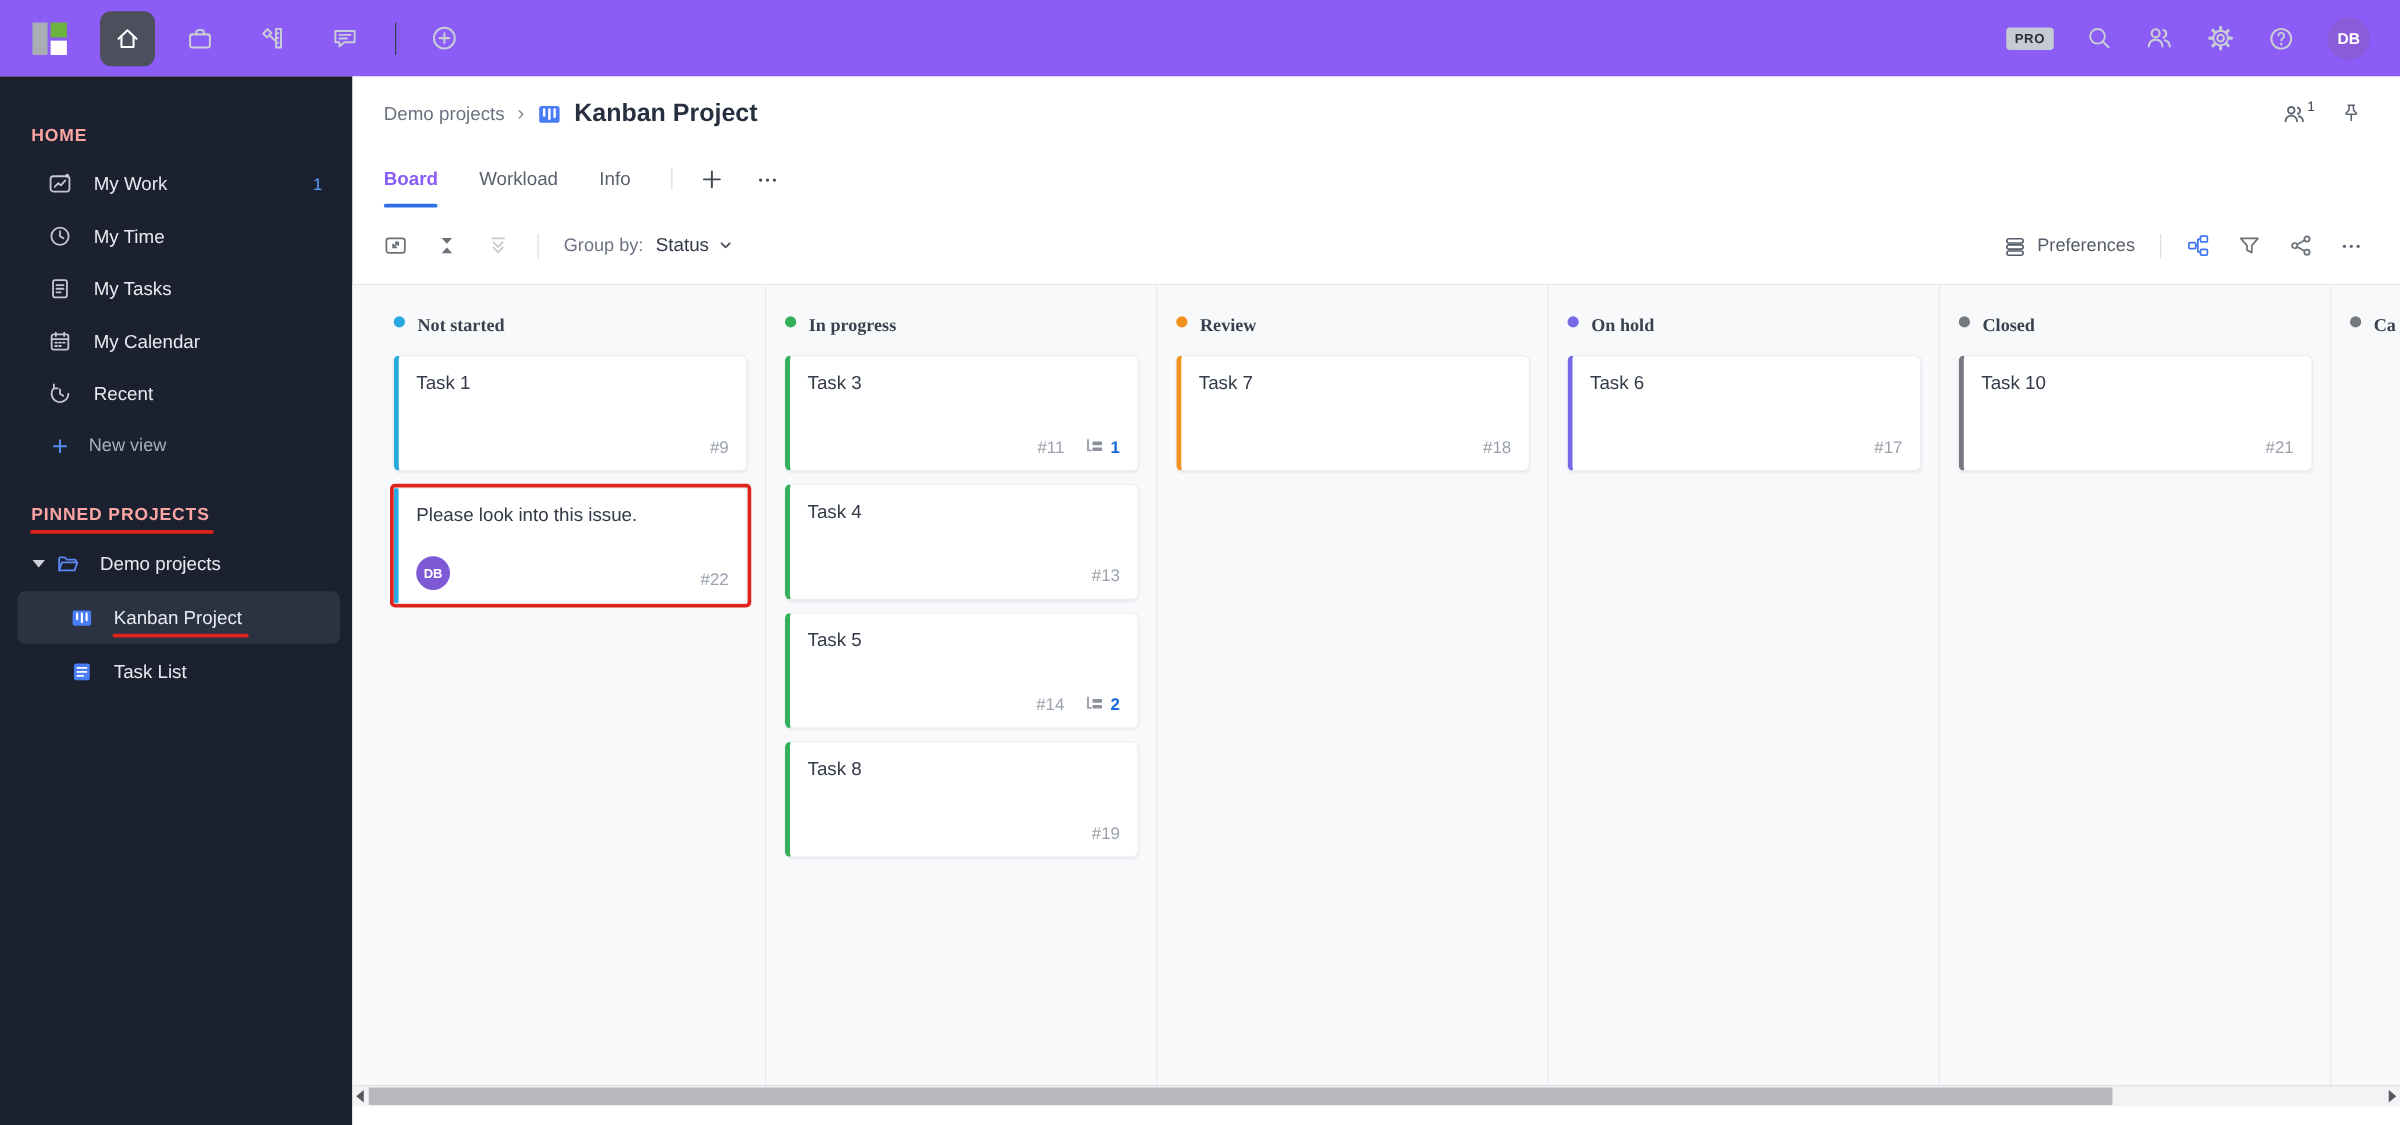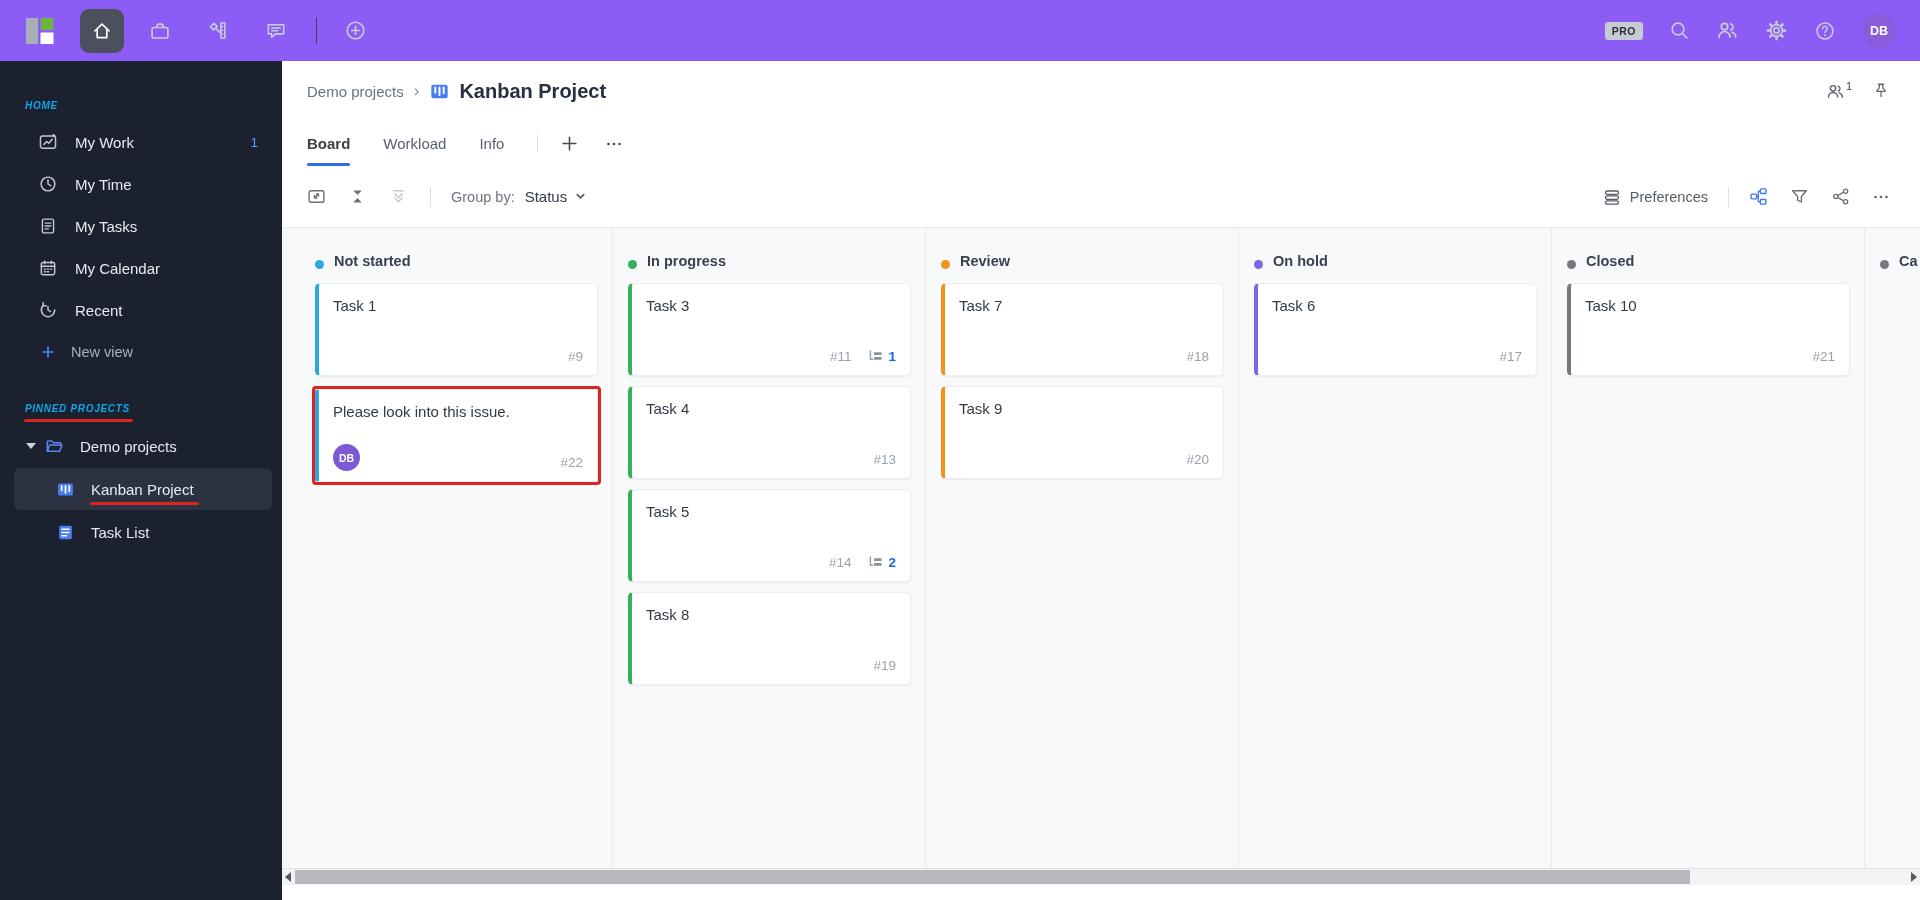--- a/index.html
+++ b/index.html
@@ -18,22 +18,22 @@
   .tb-divider { width:1px; height:26px; background:#3c4252; margin:0 16px 0 4px; }
   .pro-badge { background:#c5cad3; color:#2a2f3a; font-size:10.5px; font-weight:bold; letter-spacing:.5px;
                padding:3px 7px; border-radius:3px; margin-right:26px; }
   .tb-icon { border:none; background:transparent; color:#c9cdd5; cursor:pointer; margin-right:26px;
              display:flex; align-items:center; justify-content:center; }
   .avatar { width:34px; height:34px; border-radius:50%; background:#8a5cd9; color:#fff; font-size:12.5px;
             font-weight:bold; display:flex; align-items:center; justify-content:center; cursor:pointer; }
 
   
   .sidebar { position:absolute; top:61px; left:0; width:282px; bottom:0; background:#1b212e; color:#e7eaf0; }
-  .side-title { margin:39px 0 10px 25px; font-size:10px; font-weight:bold; letter-spacing:.7px;
-                color:#0ea5e9; position:relative; display:inline-block;font-style:italic; }
+  .side-title { margin:39px 0 10px 25px; font-size:14px; font-weight:bold; letter-spacing:.7px;
+                color:#fca5a5; position:relative; display:inline-block; }
   .side-title-wrap { display:block; }
   .side-item { display:flex; align-items:center; height:42px; padding:0 24px 0 38px; font-size:15px; cursor:pointer; }
   .side-item .icon { width:20px; height:20px; margin-right:17px; color:#c3c8d2; flex:none; }
   .side-label { color:#e7eaf0; }
   .side-badge { margin-left:auto; color:#5e9cff; font-size:13.5px; }
   .new-view { display:flex; align-items:center; height:36px; padding-left:40px; color:#a9b0bd;
               font-size:14.5px; margin-top:3px; cursor:pointer; }
   .new-view .icon { width:16px; height:16px; margin-right:15px; color:#4f8cf7; }
   .pinned-wrap { margin:28px 0 8px 25px; position:relative; display:inline-block; }
   .proj-item { display:flex; align-items:center; height:42px; margin:1px 10px 1px 14px;
@@ -58,21 +58,21 @@
   .title-icon { margin-right:9px; }
   .page-title { font-size:20px; font-weight:bold; color:#273040; }
   .crumb-right { display:flex; align-items:center; gap:20px; color:#5c6370; }
   .members { display:flex; align-items:flex-start; cursor:pointer; }
   .members sup { font-size:11px; color:#3d4450; margin-left:1px; margin-top:-2px; }
   .pin-btn { cursor:pointer; }
 
   .tabs-row { height:45px; flex:none; display:flex; align-items:center; padding-left:25px; }
   .tab { position:relative; height:100%; display:flex; align-items:center; margin-right:33px;
          font-size:15px; color:#59606d; cursor:pointer; }
-  .tab.active { color:#404040; font-weight:bold; }
+  .tab.active { color:#8b5cf6; font-weight:bold; }
   .tab.active::after { content:''; position:absolute; left:0; right:0; bottom:0; height:3px;
                        background:#2e6fe6; border-radius:2px; }
   .tabs-vdiv { width:1px; height:17px; background:#d9dce1; margin-right:22px; }
   .tab-iconbtn { border:none; background:transparent; color:#434a56; cursor:pointer; margin-right:26px;
                  display:flex; align-items:center; }
 
   .toolbar-row { height:62px; flex:none; border-bottom:1px solid #e7e9ed; display:flex; align-items:center;
                  justify-content:space-between; padding:0 30px 0 25px; }
   .tl-group { display:flex; align-items:center; }
   .tool-btn { border:none; background:transparent; color:#6a7077; cursor:pointer; margin-right:22px;
@@ -81,21 +81,21 @@
   .v-div { width:1px; height:20px; background:#dcdfe4; margin:0 20px 0 0; }
   .groupby-label { color:#6b7280; font-size:14.5px; margin-right:10px; }
   .groupby-value { border:none; background:transparent; display:flex; align-items:center; gap:7px;
                    font-size:15px; color:#333b48; cursor:pointer; font-family:inherit; }
   .prefs { border:none; background:transparent; display:flex; align-items:center; gap:9px; color:#565d68;
            font-size:14.5px; cursor:pointer; margin-right:20px; font-family:inherit; }
 
   
   .board { flex:1; background:#f8f9fb; display:flex; padding-left:18px; overflow:hidden; }
   .col { width:313px; flex:none; border-right:1px solid #e8eaee; padding:0 14px 0 15px; }
-  .col-header { display:flex; align-items:flex-end; margin:25px 0 14px; font-size:14.5px; font-weight:bold; color:#39414f; white-space:nowrap; }
+  .col-header { display:flex; align-items:flex-start; margin:25px 0 14px; font-size:14.5px; font-weight:bold; color:#39414f; white-space:nowrap;font-family:Liberation Serif, serif; }
   .dot { width:9px; height:9px; border-radius:50%; margin-right:10px; flex:none; }
   .card { position:relative; background:#fff; border:1px solid #eceef1; border-left-width:4px; border-radius:5px;
           height:93px; margin-bottom:10px; padding:13px 14px; box-shadow:0 1px 2px rgba(25,35,55,.07); cursor:pointer; }
   .card-title { font-size:15px; color:#323a47; }
   .card-footer { position:absolute; left:14px; right:14px; bottom:11px; display:flex; align-items:center;
                  justify-content:flex-end; gap:16px; }
   .card-id { color:#9aa1ac; font-size:13.5px; }
   .card-avatar { position:absolute; left:14px; bottom:10px; width:27px; height:27px; border-radius:50%;
                  background:#7d59d5; color:#fff; font-size:10.5px; font-weight:bold;
                  display:flex; align-items:center; justify-content:center; }
@@ -538,26 +538,20 @@
         <div class="col-header">
           <span class="dot" style="background: rgb(244, 145, 30);"></span>
           <span>Review</span>
         </div>
         <div class="card" style="border-left-color: rgb(244, 145, 30);">
           <div class="card-title">Task 7</div>
           <div class="card-footer">
             <span class="card-id">#18</span>
           </div>
         </div>
-        <div class="card" style="border-left-color: rgb(244, 145, 30);">
-          <div class="card-title">Task 9</div>
-          <div class="card-footer">
-            <span class="card-id">#20</span>
-          </div>
-        </div>
       </div>
       <div class="col">
         <div class="col-header">
           <span class="dot" style="background: rgb(119, 105, 230);"></span>
           <span>On hold</span>
         </div>
         <div class="card" style="border-left-color: rgb(119, 105, 230);">
           <div class="card-title">Task 6</div>
           <div class="card-footer">
             <span class="card-id">#17</span>

